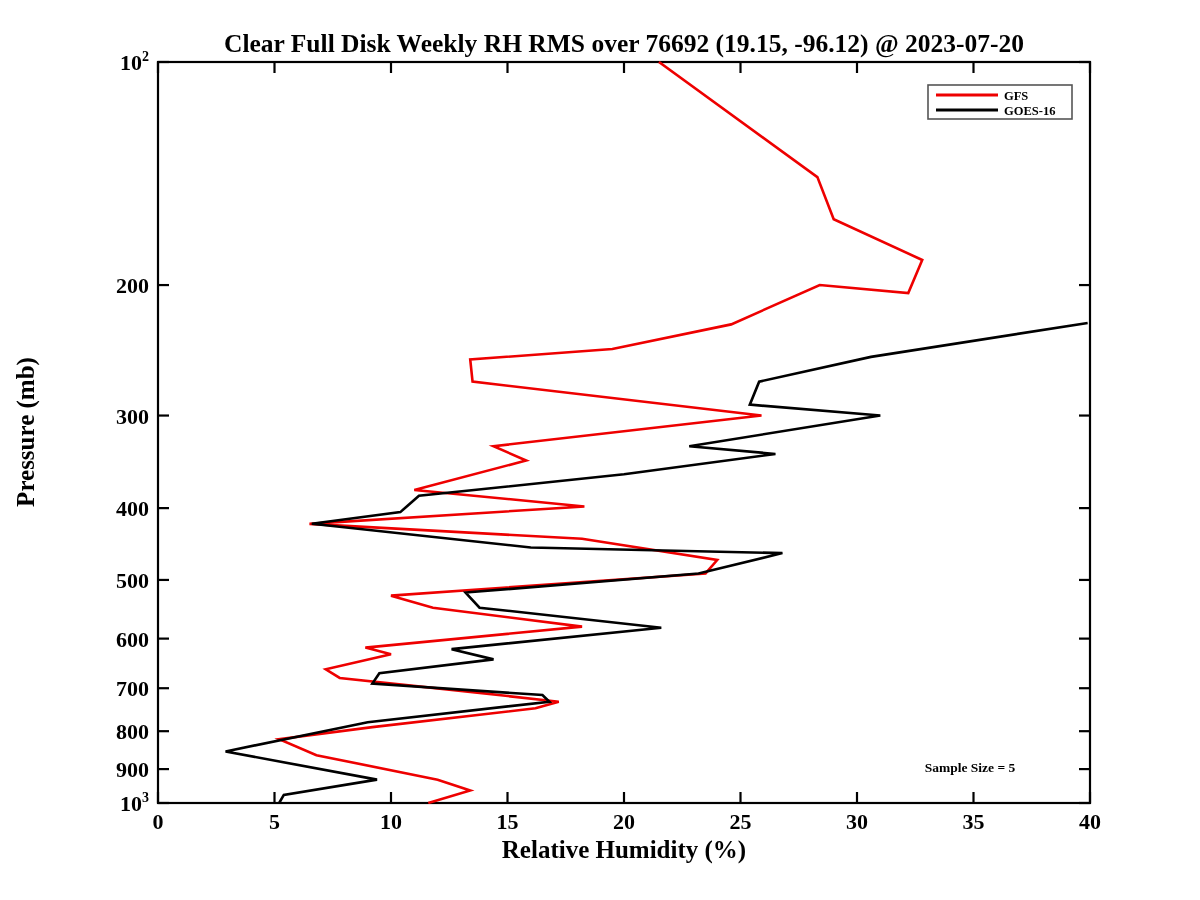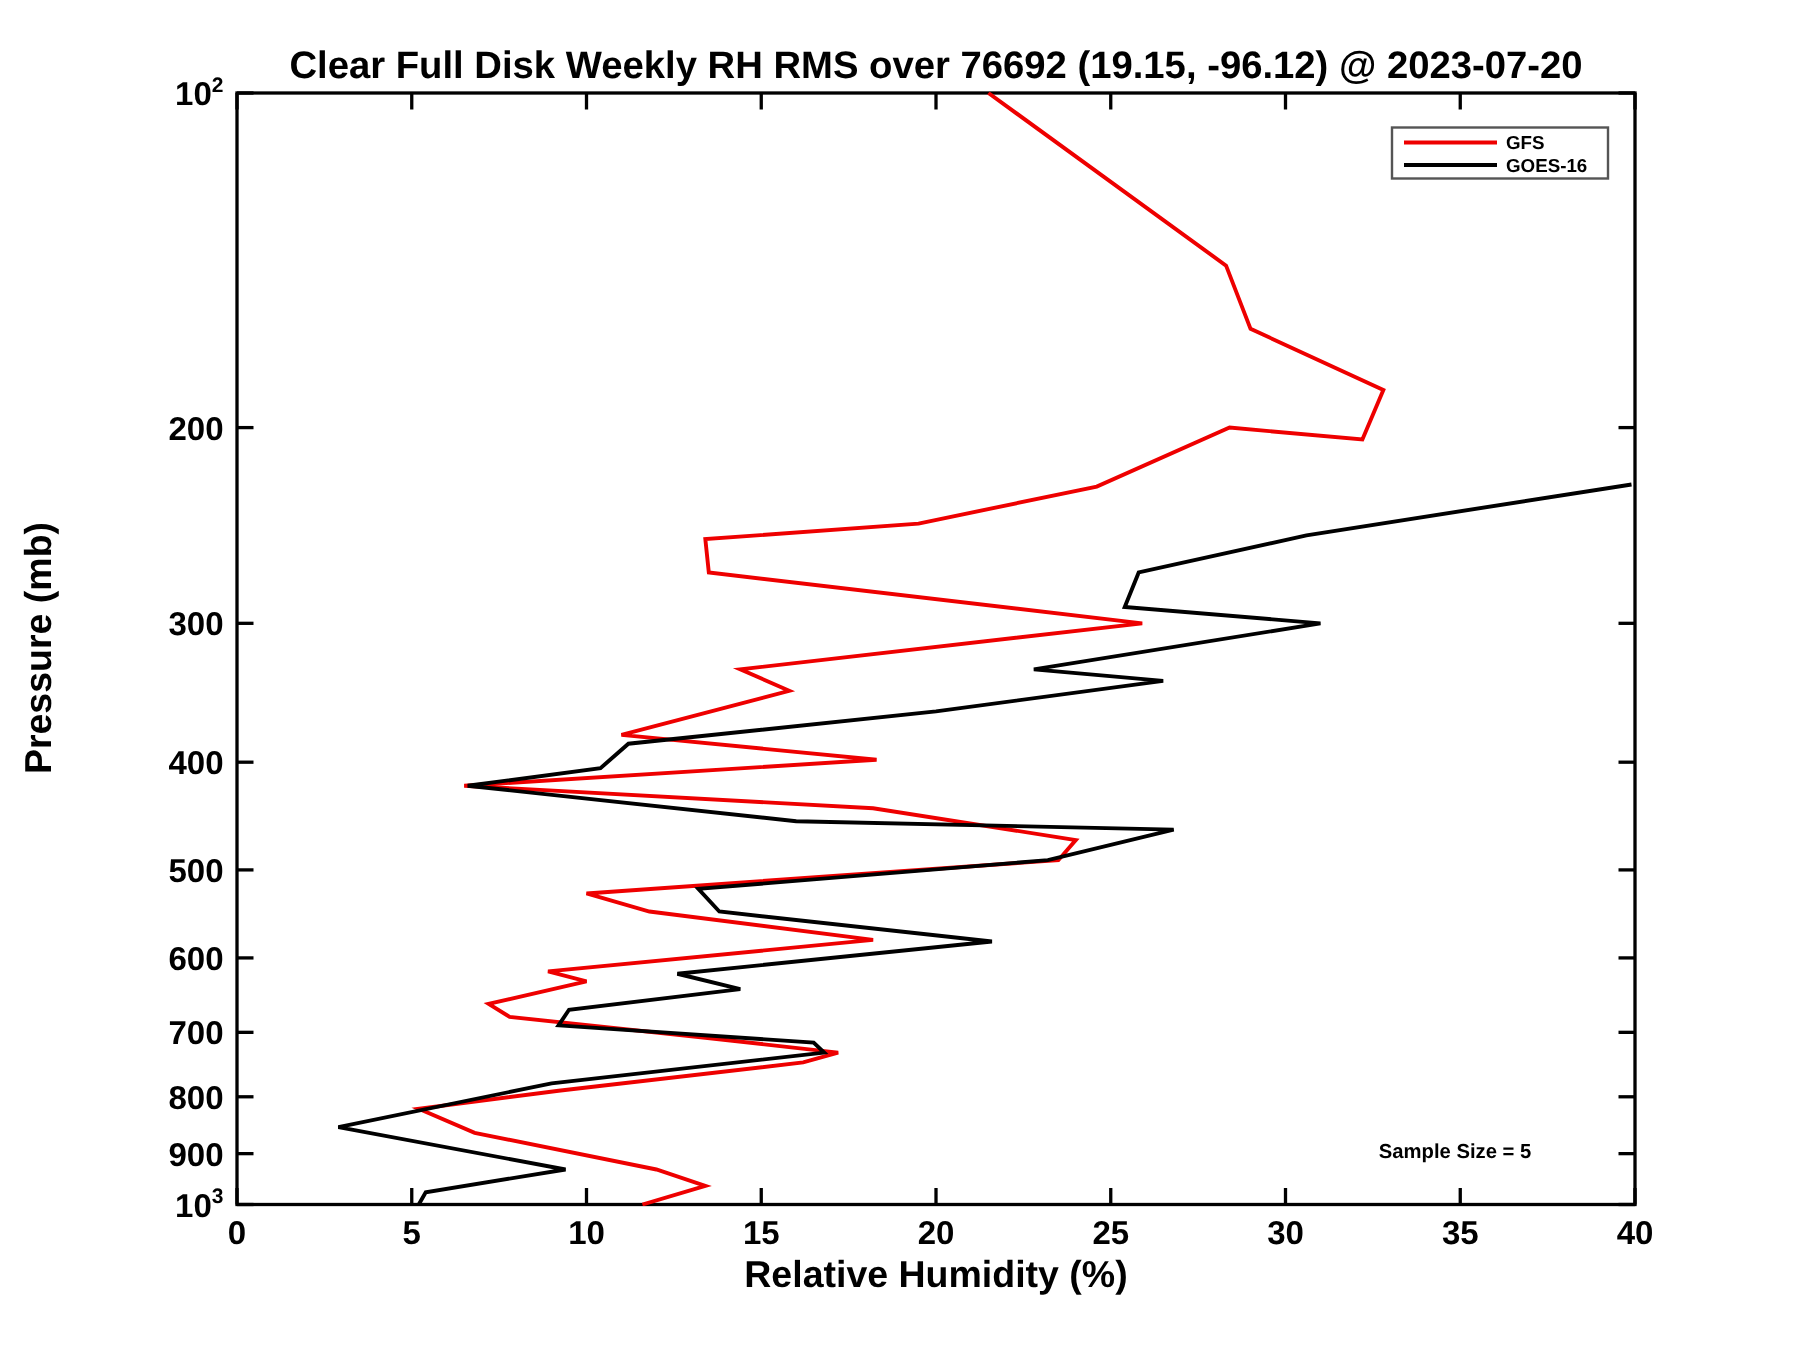--- a/index.html
+++ b/index.html
@@ -1,18 +1,18 @@
 <!DOCTYPE html>
 <html><head>
 <meta charset="utf-8">
 <style>
   html,body{margin:0;padding:0;background:#ffffff;}
   body{width:1200px;height:900px;overflow:hidden;
        font-family:"Liberation Sans","DejaVu Sans",sans-serif;}
-  #stage{position:relative;width:1200px;height:900px;background:#fff;}
+  #stage{position:relative;width:1200px;height:900px;background:#fff;font-family:Liberation Serif, serif;}
   svg{display:block;}
   .ttl{font-weight:bold;font-size:25.5px;fill:#000;}
   .axlbl{font-weight:bold;font-size:25px;fill:#000;}
   .tick{font-weight:bold;font-size:22px;fill:#000;}
   .legtxt{font-weight:bold;font-size:12.5px;fill:#000;}
   .anno{font-weight:bold;font-size:13.5px;fill:#000;}
 </style>
 </head>
 <body>
 

